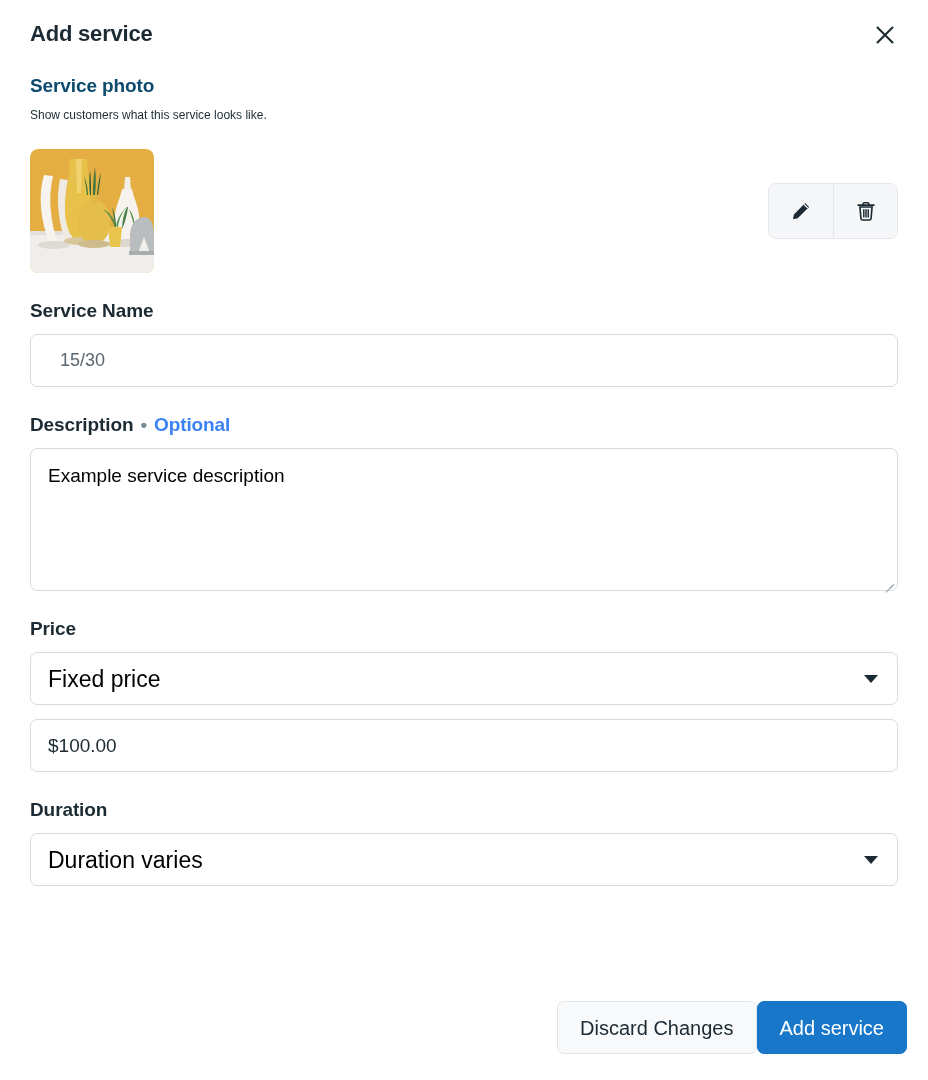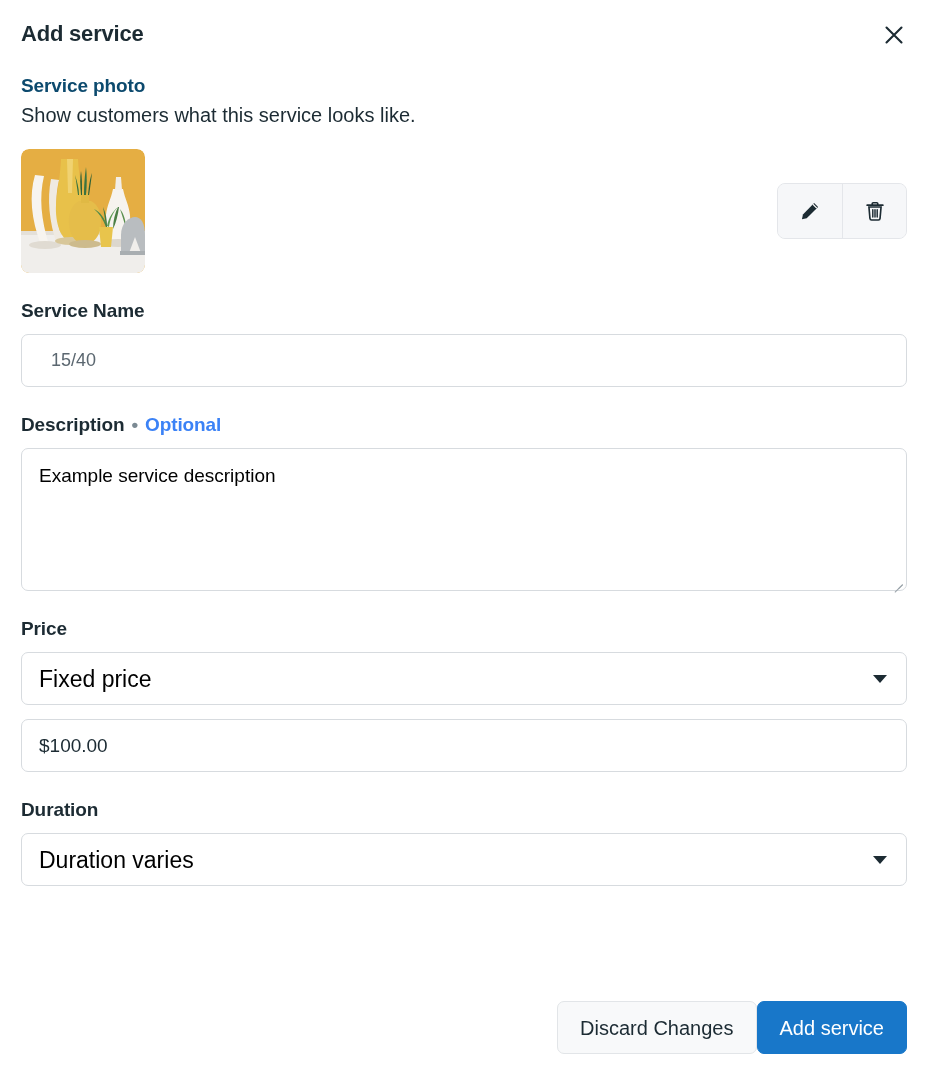--- a/index.html
+++ b/index.html
@@ -11,21 +11,21 @@
     font-family: "Liberation Sans", sans-serif;
     color: #1c2b33;
     overflow: hidden;
   }
 
   .modal {
     position: relative;
     width: 928px;
     height: 1076px;
     background: #ffffff;
-    padding: 0 21px;
+    padding: 0 30px;
     border-radius: 20px;
   }
 
   
   .modal-header {
     display: flex;
     align-items: flex-start;
     justify-content: space-between;
     padding-top: 20px;
     height: 52px;
@@ -54,21 +54,21 @@
   
   .photo-section { margin-top: 22px; }
   .section-title {
     font-size: 19px;
     font-weight: bold;
     color: #0c4a6e;
     line-height: 24px;
     letter-spacing: -0.1px;
   }
   .section-sub {
-    font-size: 20px;
+    font-size: 12px;
     color: #1c2b33;
     line-height: 23px;
     margin-top: 6px;
   }
 
   .photo-row {
     display: flex;
     align-items: center;
     justify-content: space-between;
     margin-top: 22px;
@@ -340,21 +340,21 @@
             </svg>
           </span>
         </button>
       </div>
     </div>
   </div>
 
   <div class="field">
     <div class="field-label">Service Name</div>
     <div class="input-wrap">
-      <span class="char-counter">15/40</span>
+      <span class="char-counter">15/30</span>
     </div>
   </div>
 
   <div class="field">
     <div class="field-label">
       <span>Description</span>
       <span class="label-dot">•</span>
       <span class="label-optional">Optional</span>
     </div>
     <div class="textarea-wrap">

